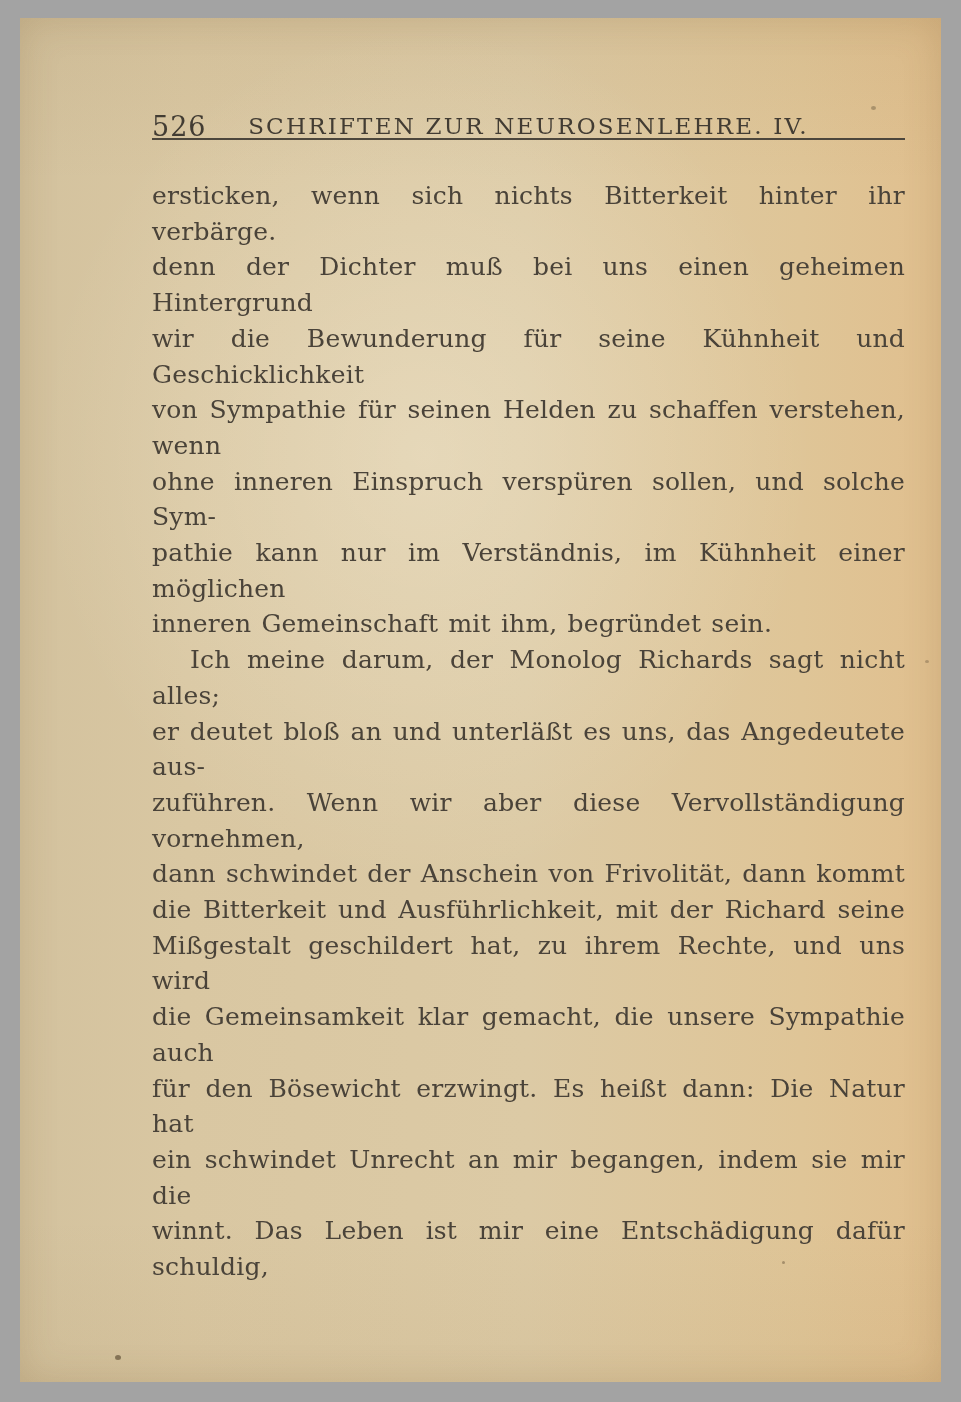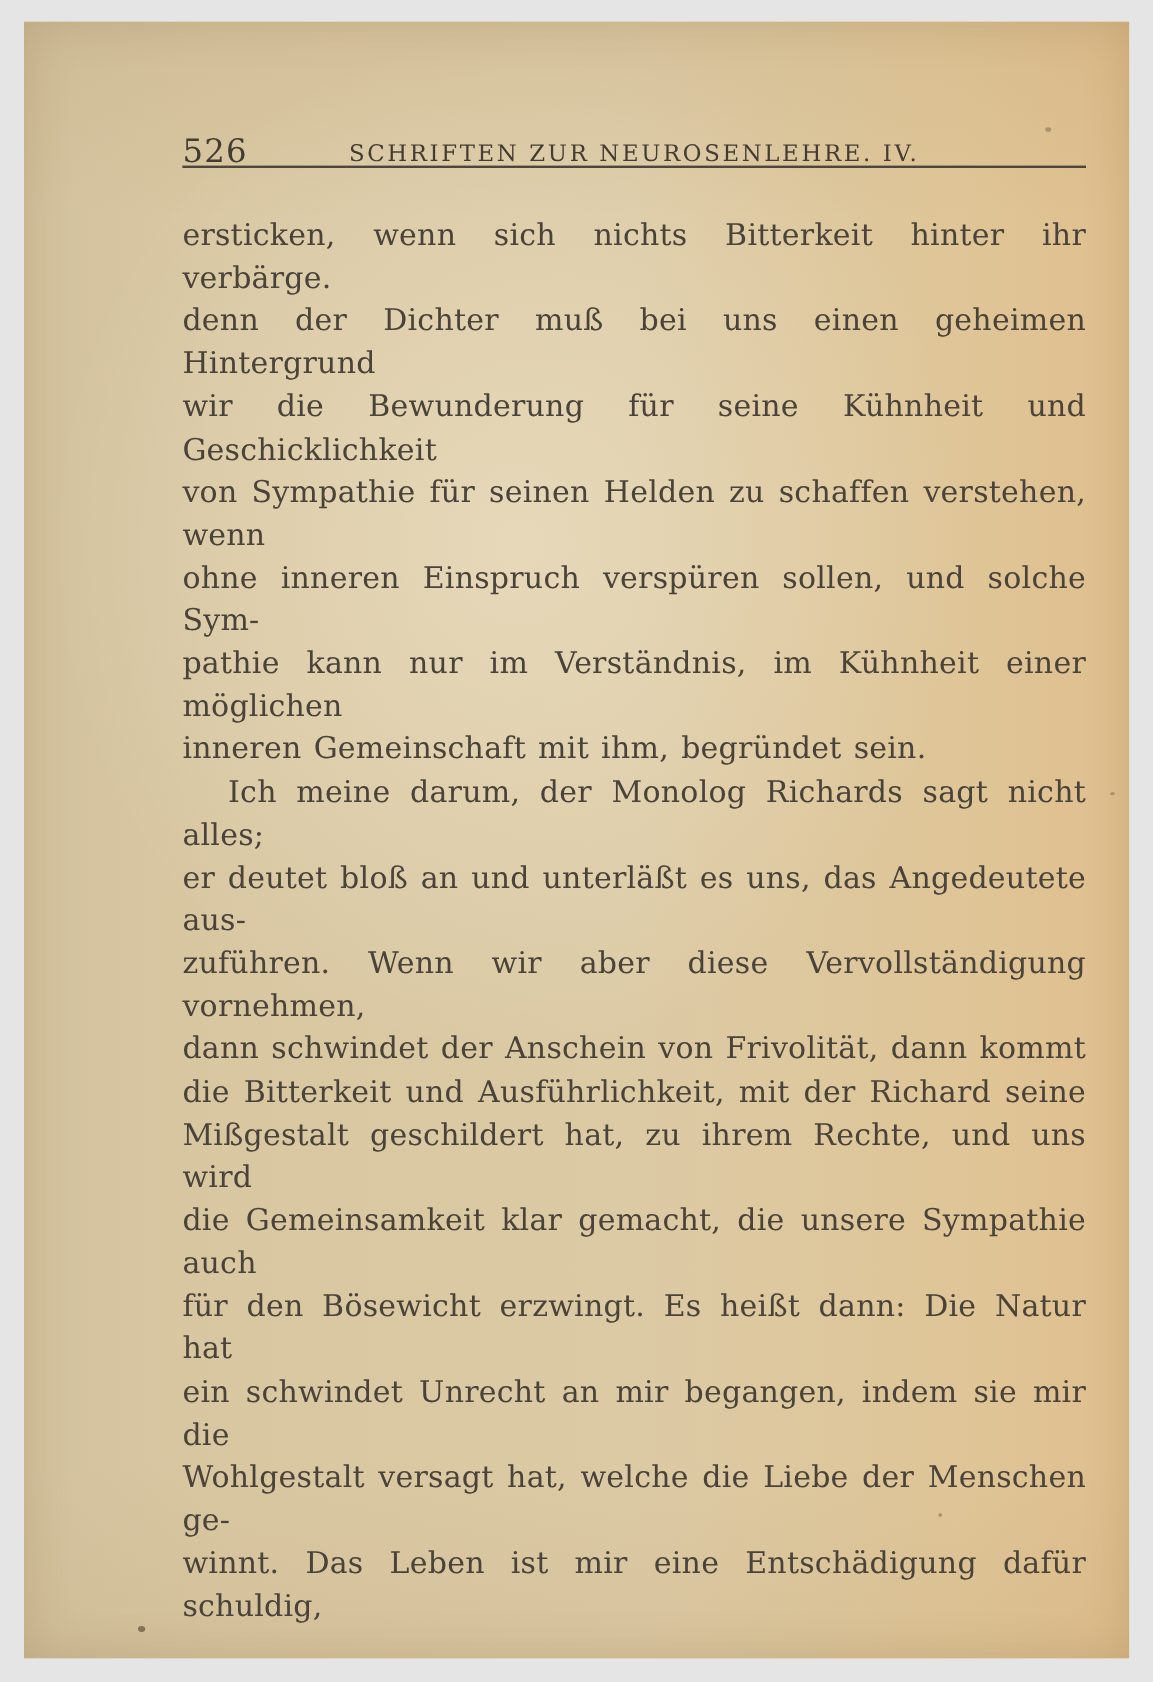--- a/index.html
+++ b/index.html
@@ -8,21 +8,21 @@
     background: #ffffff;
     width: 961px;
     height: 1402px;
     overflow: hidden;
     font-family: "DejaVu Serif", serif;
   }
   .scan-canvas {
     position: relative;
     width: 961px;
     height: 1402px;
-    background: #e5e5e5;
+    background: #a3a3a3;
   }
   .paper {
     position: absolute;
     left: 20px;
     top: 18px;
     width: 921px;
     height: 1364px;
     background:
       radial-gradient(ellipse 60% 45% at 44% 32%, rgba(255, 250, 234, 0.30), rgba(255,250,234,0) 70%),
       linear-gradient(to bottom, rgba(130, 95, 45, 0.07), rgba(130,95,45,0) 12%, rgba(130,95,45,0) 88%, rgba(130, 95, 45, 0.06)),
@@ -44,21 +44,21 @@
     font-size: 27px;
     letter-spacing: 1px;
     line-height: 1;
   }
   .header-title {
     position: absolute;
     left: 0;
     right: 0;
     bottom: 2px;
     text-align: center;
-    font-size: 19px;
+    font-size: 23px;
     letter-spacing: 2.2px;
     line-height: 1;
     white-space: nowrap;
   }
   .header-rule {
     position: absolute;
     left: 132px;
     top: 120px;
     width: 753px;
     height: 2px;
@@ -116,21 +116,20 @@
         <div class="line short">inneren Gemeinschaft mit ihm, begründet sein.</div>
         <div class="line indent">Ich meine darum, der Monolog Richards sagt nicht alles;</div>
         <div class="line">er deutet bloß an und unterläßt es uns, das Angedeutete aus-</div>
         <div class="line">zuführen.  Wenn wir aber diese Vervollständigung vornehmen,</div>
         <div class="line">dann schwindet der Anschein von Frivolität, dann kommt</div>
         <div class="line">die Bitterkeit und Ausführlichkeit, mit der Richard seine</div>
         <div class="line">Mißgestalt geschildert hat, zu ihrem Rechte, und uns wird</div>
         <div class="line">die Gemeinsamkeit klar gemacht, die unsere Sympathie auch</div>
         <div class="line">für den Bösewicht erzwingt.  Es heißt dann:  Die Natur hat</div>
         <div class="line">ein schwindet Unrecht an mir begangen, indem sie mir die</div>
-        <div class="line">Wohlgestalt versagt hat, welche die Liebe der Menschen ge-</div>
         <div class="line">winnt.  Das Leben ist mir eine Entschädigung dafür schuldig,</div>
       </div>
 
     <div class="speck s1"></div>
     <div class="speck s2"></div>
     <div class="speck s3"></div>
     <div class="speck s4"></div>
   </div>
 </div>
 

